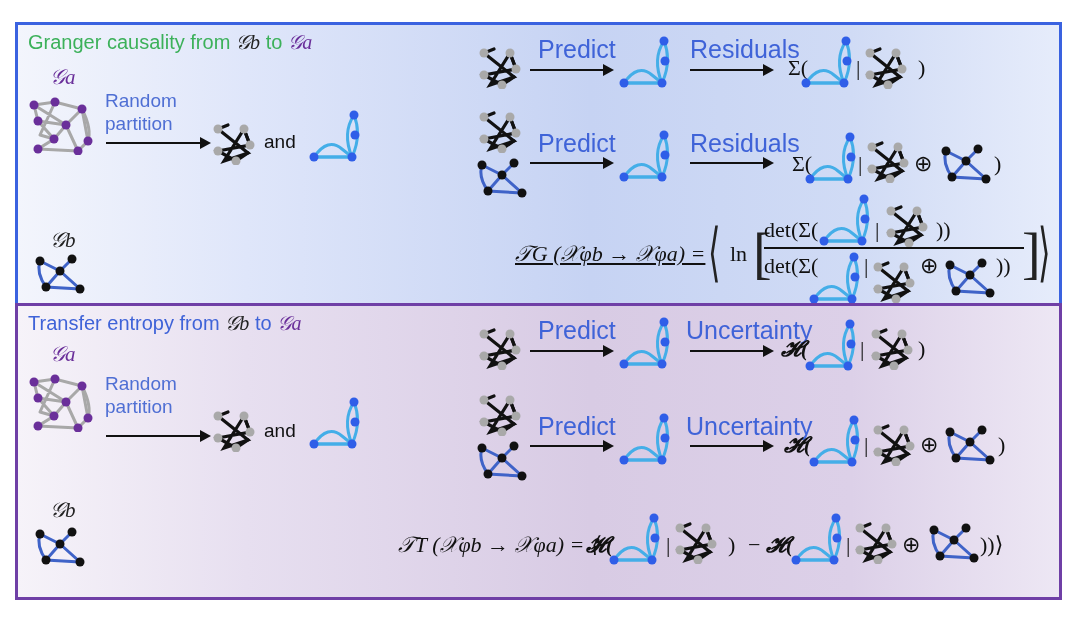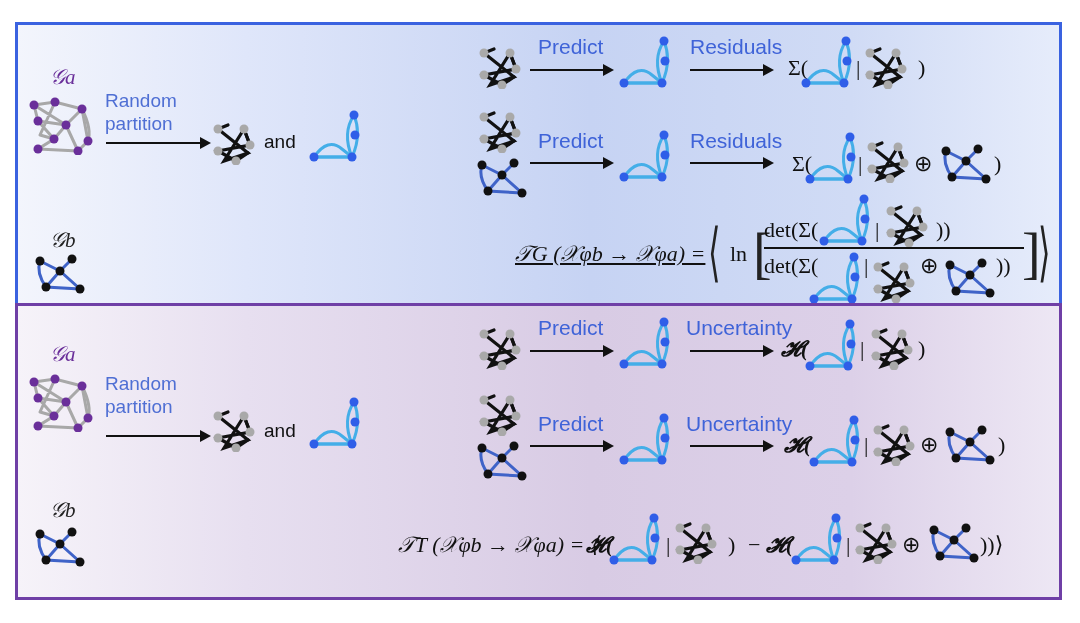--- a/index.html
+++ b/index.html
@@ -10,21 +10,21 @@
   #te{top:303px;height:297px;border:3px solid #6f3fa6;
       background:linear-gradient(90deg,#f6f3f9 0%,#e7dff0 22%,#d8cbe4 55%,#dcd0e8 80%,#ede7f4 100%);}
   .abs{position:absolute;}
   .title{font-size:20px;white-space:nowrap;}
   .gc-title{color:#3cb15a;}
   .te-title{color:#3f63d8;}
   .math{font-family:"Liberation Serif",serif;font-style:italic;}
   .g-a{color:#6a2f9a;}
   .g-b{color:#222;}
   .blue-lbl{color:#4f6fd4;font-size:19px;line-height:23px;}
-  .op-lbl{color:#3f63d8;font-size:21px;white-space:nowrap;}
+  .op-lbl{color:#3f63d8;font-size:25px;white-space:nowrap;}
   .txt{font-size:19px;color:#111;}
   .arrow{position:absolute;height:2px;background:#111;}
   .arrow::after{content:"";position:absolute;right:-2px;top:-5px;border-left:11px solid #111;border-top:6px solid transparent;border-bottom:6px solid transparent;}
   .formula{font-family:"Liberation Serif",serif;font-size:22px;color:#111;white-space:nowrap;}
   .sym{font-family:"Liberation Serif",serif;font-size:22px;color:#111;}
   .H{font-family:"Liberation Serif",serif;font-style:italic;font-weight:bold;font-size:22px;color:#111;}
   .bigbr{font-family:"Liberation Serif",serif;color:#222;}
   svg.glyph{position:absolute;overflow:visible;}
 </style>
 </head>
@@ -89,20 +89,23 @@
           <circle cx="26" cy="18" r="4.5"></circle>
           <circle cx="38" cy="6" r="4.5"></circle>
         <circle cx="12" cy="34" r="4.5"></circle>
           <circle cx="46" cy="36" r="4.5"></circle>
       </g>
     </symbol>
   </defs>
 </svg>
 
 <div id="gc" class="panel">
+  <div class="abs title gc-title" style="left:10px;top:6px;">
+    <span>Granger causality from </span><span class="math g-b">𝒢b</span><span> to </span><span class="math g-a">𝒢a</span>
+  </div>
 
   <div class="abs math g-a" style="left:32px;top:40px;font-size:21px;">𝒢a</div>
   <svg class="glyph" style="left:10px;top:70px;" width="80" height="60">
       <use href="#graphA"></use>
     </svg>
 
   <div class="abs blue-lbl" style="left:87px;top:64px;">
     <div>Random</div>
     <div>partition</div>
   </div>
@@ -198,20 +201,23 @@
     <svg class="glyph" style="left:926px;top:232px;" width="52" height="44">
         <use href="#graphB"></use>
       </svg>
     <div class="abs formula" style="left:978px;top:228px;">))</div>
     <div class="abs bigbr" style="left:1004px;top:198px;font-size:56px;line-height:60px;">]</div>
     <div class="abs bigbr" style="left:1020px;top:196px;font-size:64px;line-height:64px;transform:scaleX(0.5);transform-origin:left;">⟩</div>
   </div>
 </div>
 
 <div id="te" class="panel">
+  <div class="abs title te-title" style="left:10px;top:6px;">
+    <span>Transfer entropy from </span><span class="math g-b">𝒢b</span><span> to </span><span class="math g-a">𝒢a</span>
+  </div>
 
   <div class="abs math g-a" style="left:32px;top:36px;font-size:21px;">𝒢a</div>
   <svg class="glyph" style="left:10px;top:66px;" width="80" height="60">
       <use href="#graphA"></use>
     </svg>
 
   <div class="abs blue-lbl" style="left:87px;top:66px;">
     <div>Random</div>
     <div>partition</div>
   </div>

